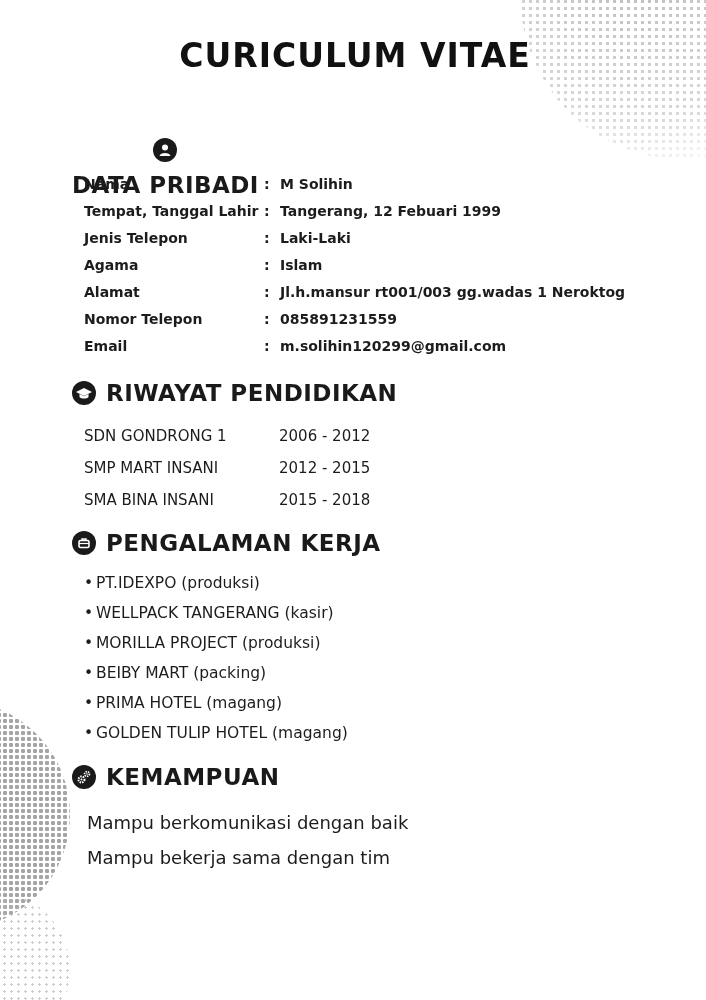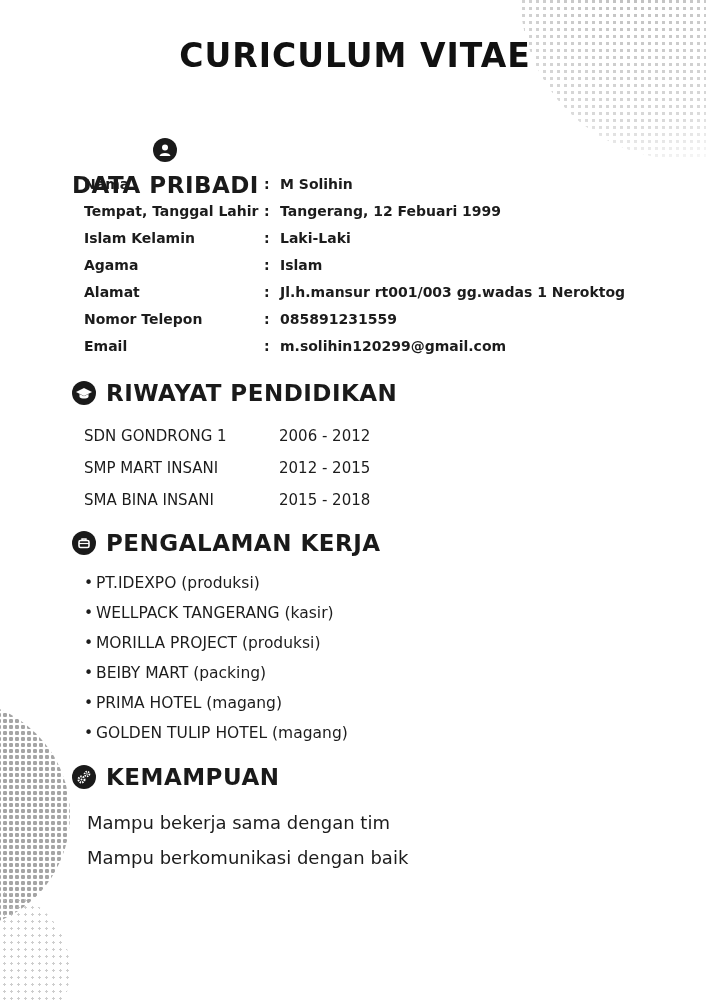--- a/index.html
+++ b/index.html
@@ -80,21 +80,21 @@
       <span class="k">Nama</span>
       <span class="c">:</span>
       <span>M Solihin</span>
     </div>
   <div class="row">
       <span class="k">Tempat, Tanggal Lahir</span>
       <span class="c">:</span>
       <span>Tangerang, 12 Febuari 1999</span>
     </div>
   <div class="row">
-      <span class="k">Islam Kelamin</span>
+      <span class="k">Jenis Telepon</span>
       <span class="c">:</span>
       <span>Laki-Laki</span>
     </div>
   <div class="row">
       <span class="k">Agama</span>
       <span class="c">:</span>
       <span>Islam</span>
     </div>
   <div class="row">
       <span class="k">Alamat</span>
@@ -179,15 +179,15 @@
     <svg width="16" height="16" viewBox="0 0 16 16">
         <circle cx="5.5" cy="10.5" r="3" fill="none" stroke="#fff" stroke-width="2" stroke-dasharray="1.5 1"></circle>
         <circle cx="5.5" cy="10.5" r="1" fill="#fff"></circle>
         <circle cx="11" cy="5" r="2.4" fill="none" stroke="#fff" stroke-width="1.8" stroke-dasharray="1.3 0.9"></circle>
         <circle cx="11" cy="5" r="0.8" fill="#fff"></circle>
       </svg>
   </span>
   <span class="label">KEMAMPUAN</span>
 </div>
 <div class="skills">
+  <div class="row">Mampu berkomunikasi dengan baik</div>
   <div class="row">Mampu bekerja sama dengan tim</div>
-  <div class="row">Mampu berkomunikasi dengan baik</div>
 </div>
 
 </body></html>

